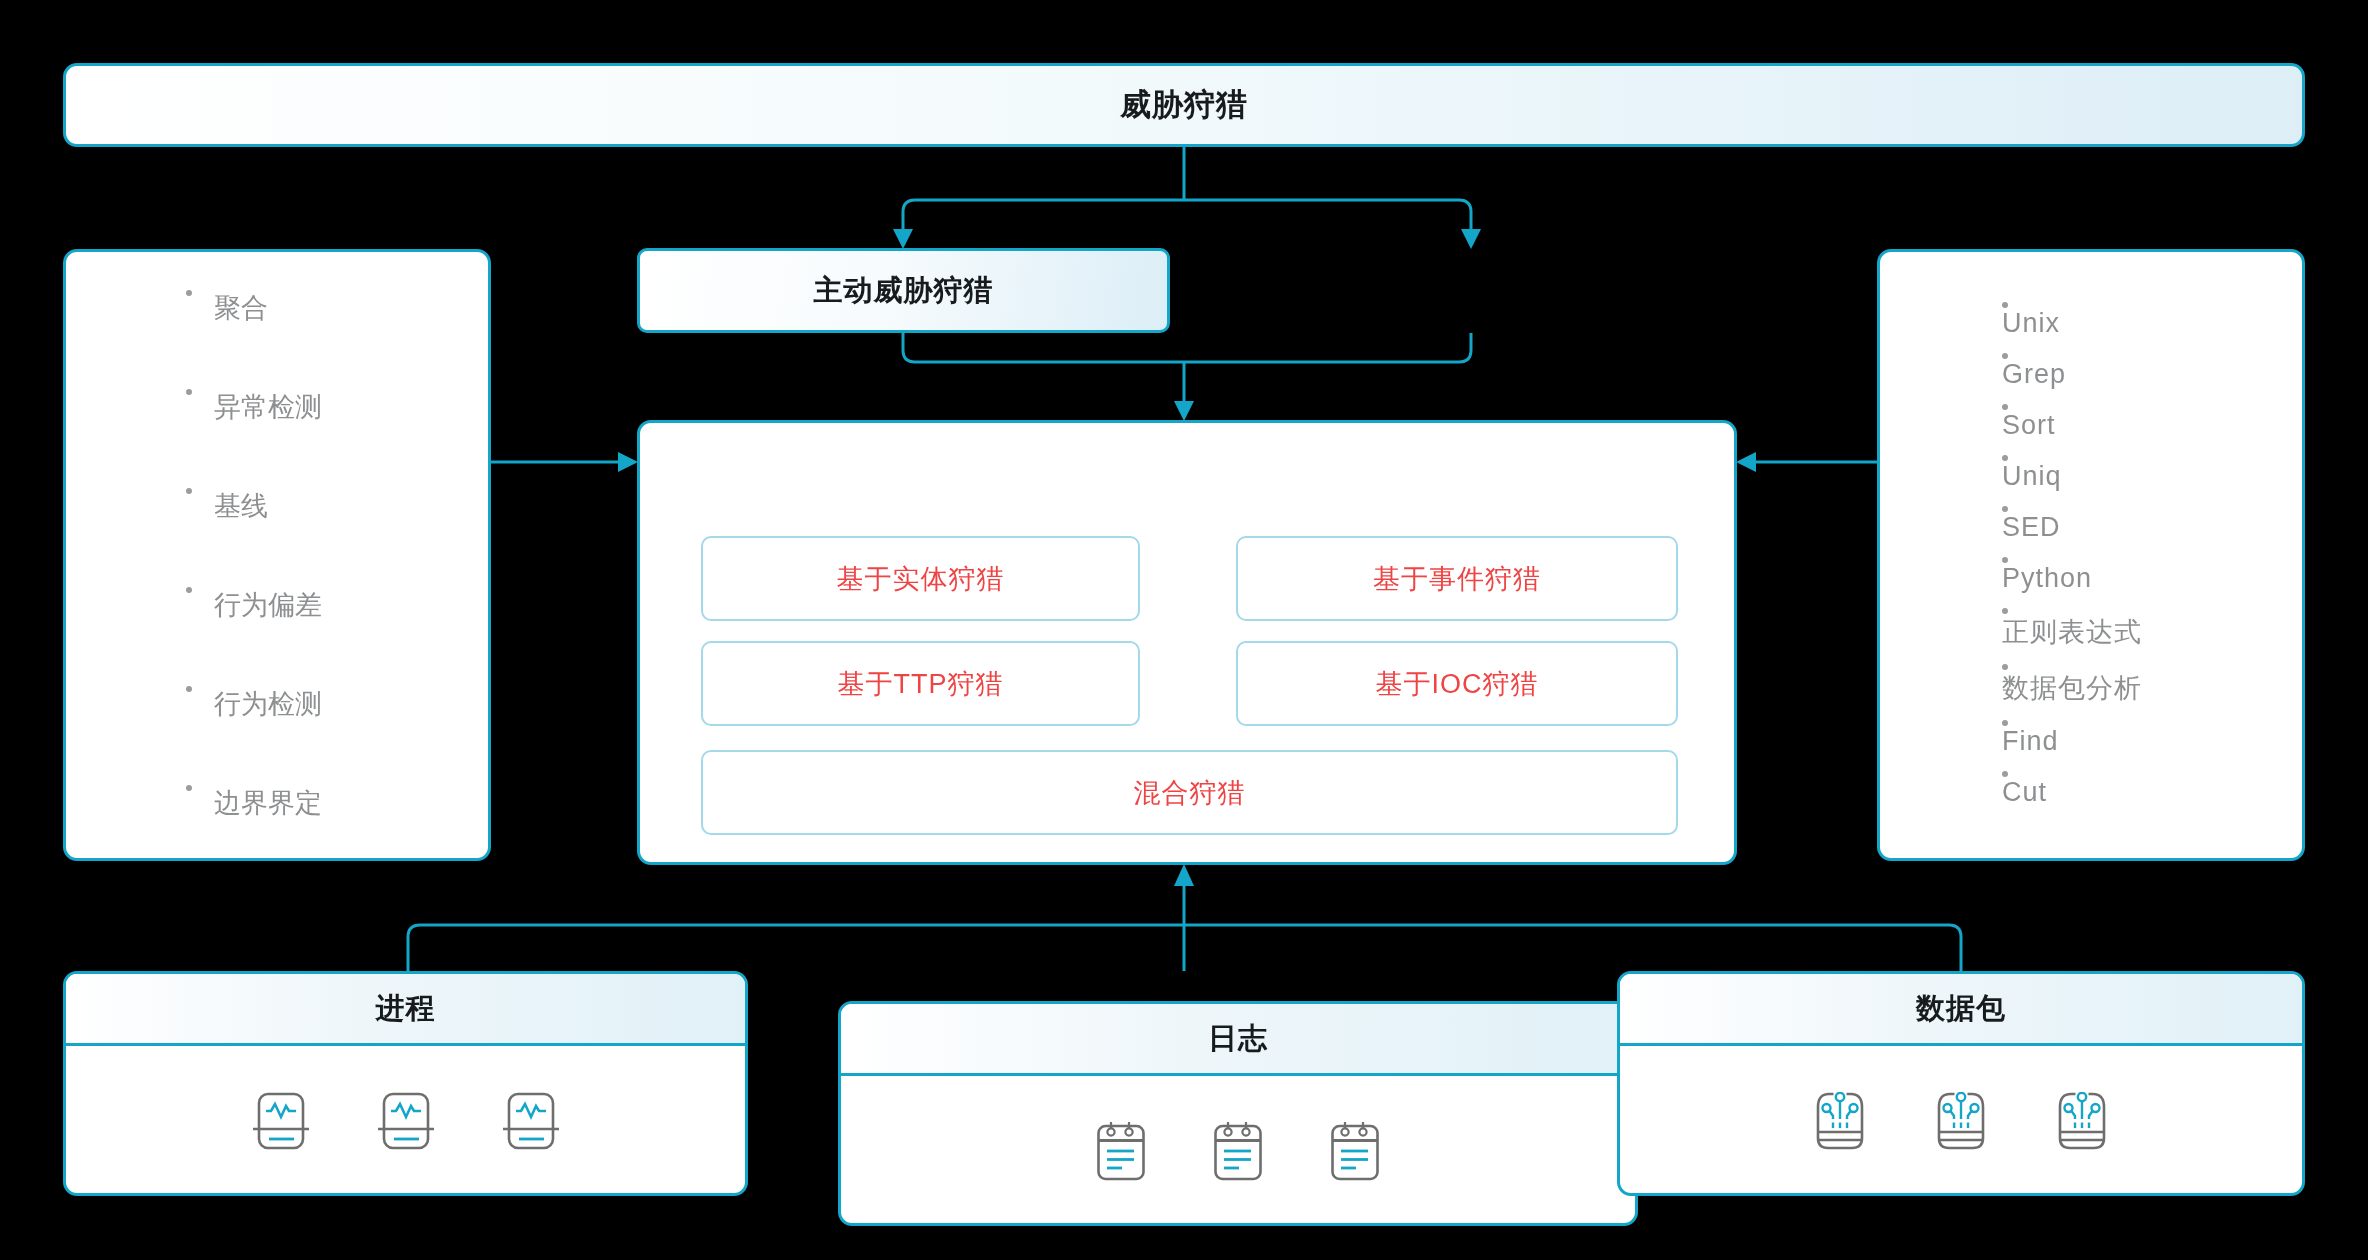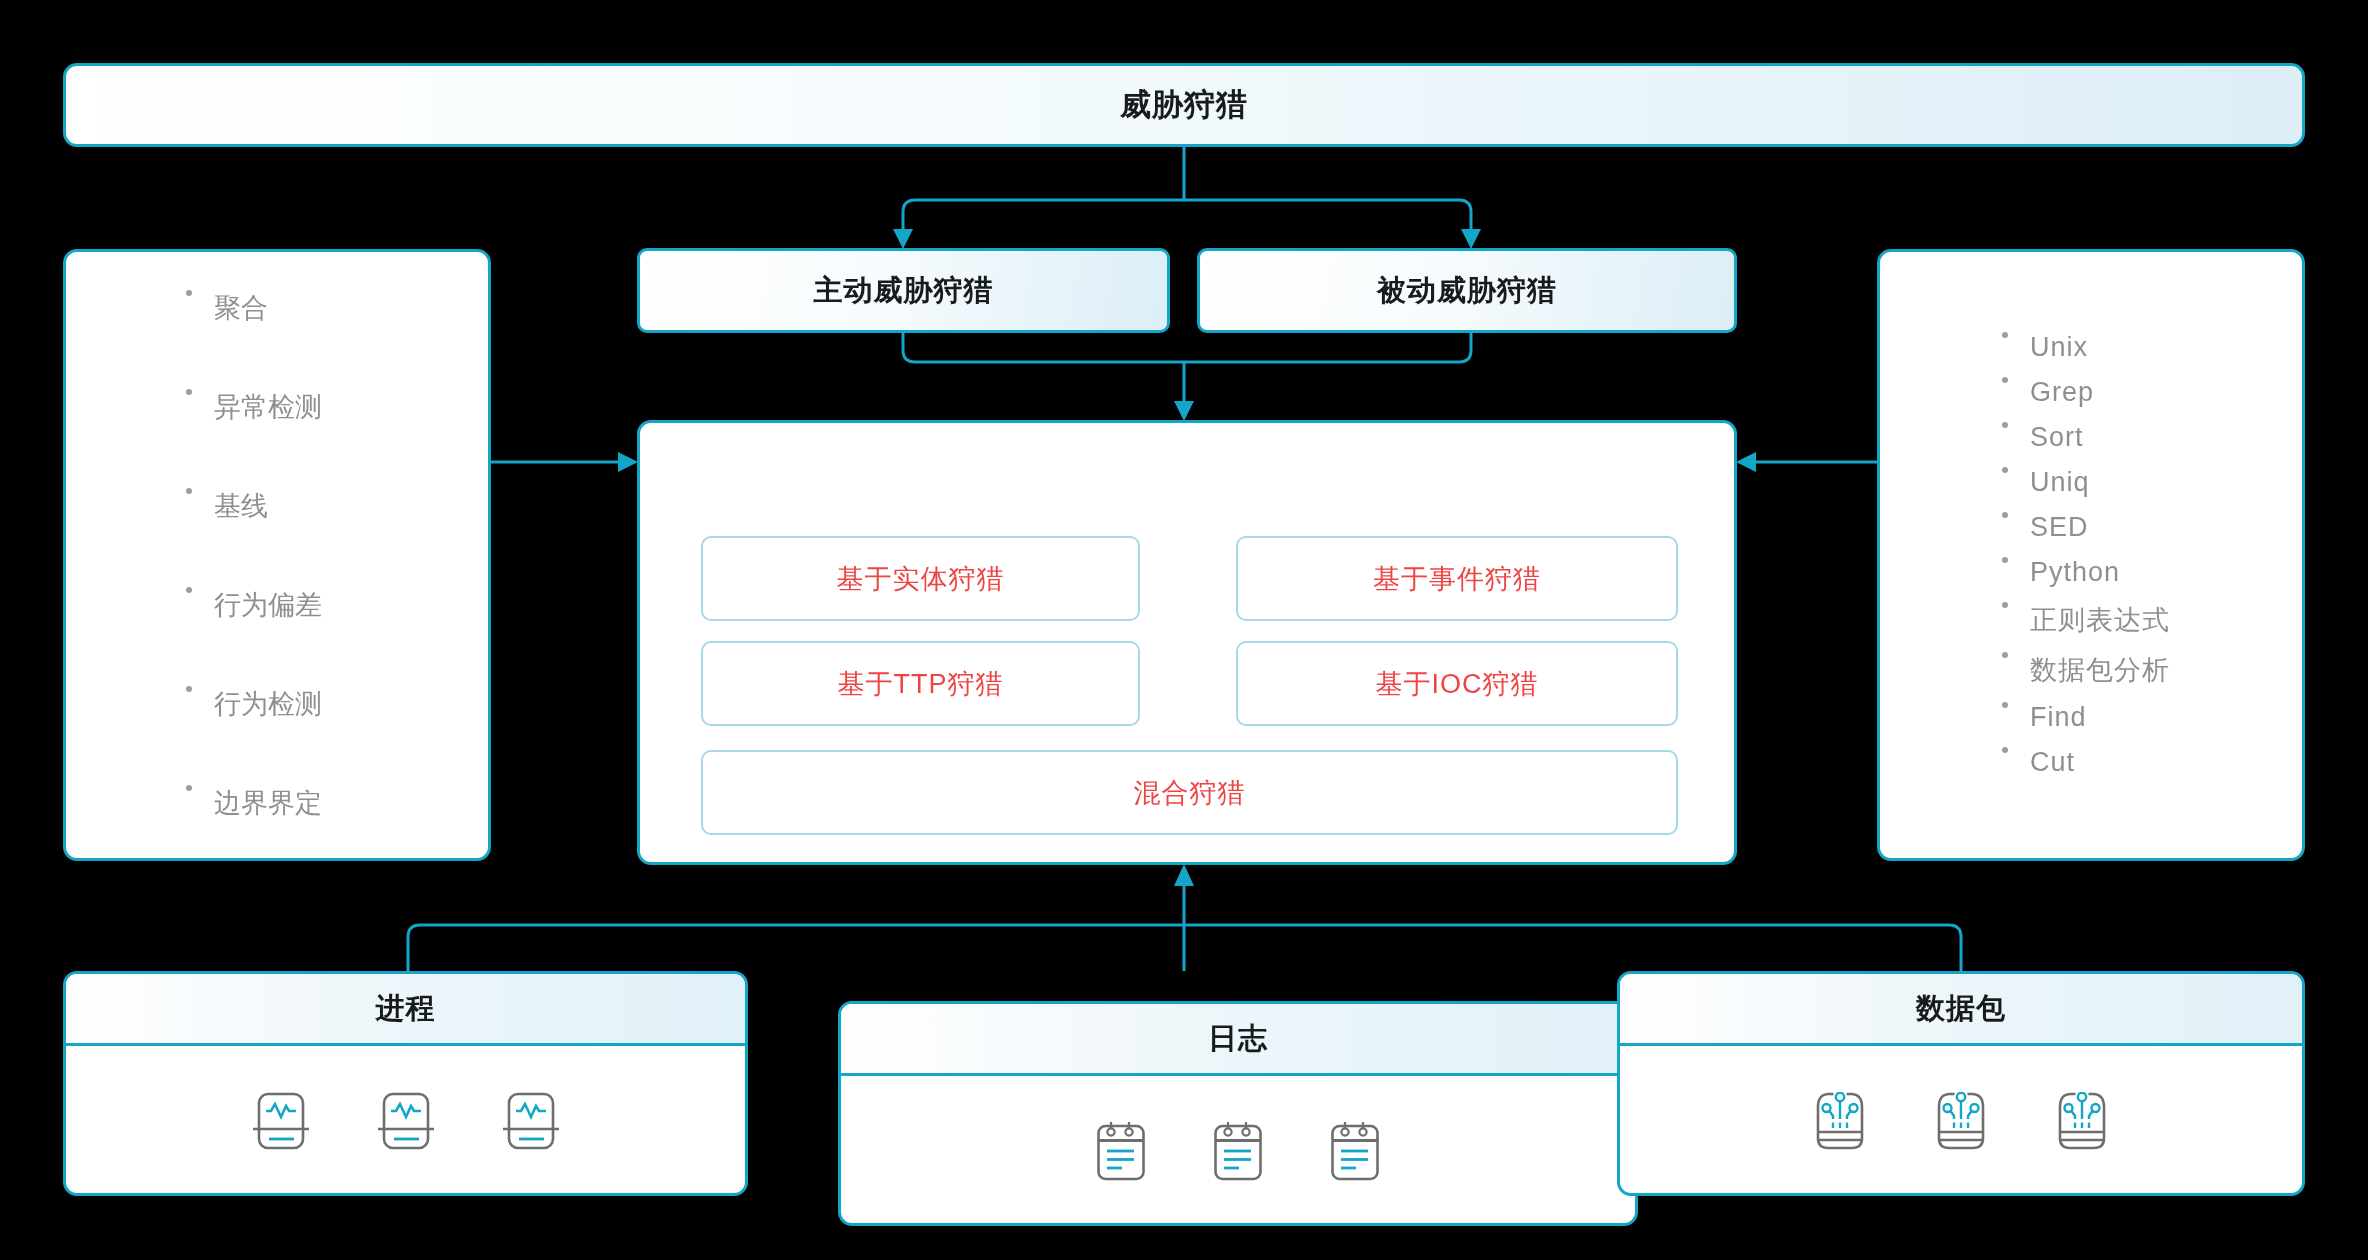--- a/index.html
+++ b/index.html
@@ -15,21 +15,21 @@
     display:flex;align-items:center;justify-content:center;}
   .big-title{font-size:31px;font-weight:600;color:#181b1e;letter-spacing:1px;}
   
   .left-panel{left:63px;top:249px;width:428px;height:612px;}
   .right-panel{left:1877px;top:249px;width:428px;height:612px;}
   .panel-list{list-style:none;margin:0;padding:0;height:100%;display:flex;flex-direction:column;justify-content:center;}
   .left-panel .panel-list{gap:63px;padding-left:120px;}
   .right-panel .panel-list{gap:14px;padding-left:122px;}
   .panel-list li{display:flex;font-size:27px;color:#8d8f91;}
   .bullet{width:6px;height:6px;border-radius:50%;background:#9a9c9e;margin-right:22px;flex:0 0 auto;}
-  .right-panel li{letter-spacing:1px;}
+  .right-panel li{letter-spacing:1px;flex-direction:column;}
   
   .hunt-box{height:85px;border-radius:10px;display:flex;align-items:center;justify-content:center;
     background:linear-gradient(100deg,#ffffff 0%,#f7fbfd 45%,#dceef7 100%);}
   .hunt-active{left:637px;top:248px;width:533px;}
   .hunt-passive{left:1197px;top:248px;width:540px;}
   .hunt-label{font-size:29px;font-weight:600;color:#181b1e;letter-spacing:1px;}
   
   .model-box{left:637px;top:420px;width:1100px;height:445px;}
   .section-header{box-sizing:border-box;border-bottom:3px solid #14a6c9;
     background:linear-gradient(90deg,#ffffff 0%,#eef6fa 45%,#e1f1f8 100%);
@@ -106,23 +106,20 @@
       <li>
           <span class="bullet"></span>
           <span>边界界定</span>
         </li>
     </ul>
   </div>
 
   <div class="box hunt-box hunt-active">
     <span class="hunt-label">主动威胁狩猎</span>
   </div>
-  <div class="box hunt-box hunt-passive">
-    <span class="hunt-label">被动威胁狩猎</span>
-  </div>
 
   <div class="box model-box">
     <div class="method m0">基于实体狩猎</div>
     <div class="method m1">基于事件狩猎</div>
     <div class="method m2">基于TTP狩猎</div>
     <div class="method m4">混合狩猎</div>
     <div class="method m3">基于IOC狩猎</div>
   </div>
 
   <div class="box right-panel">

